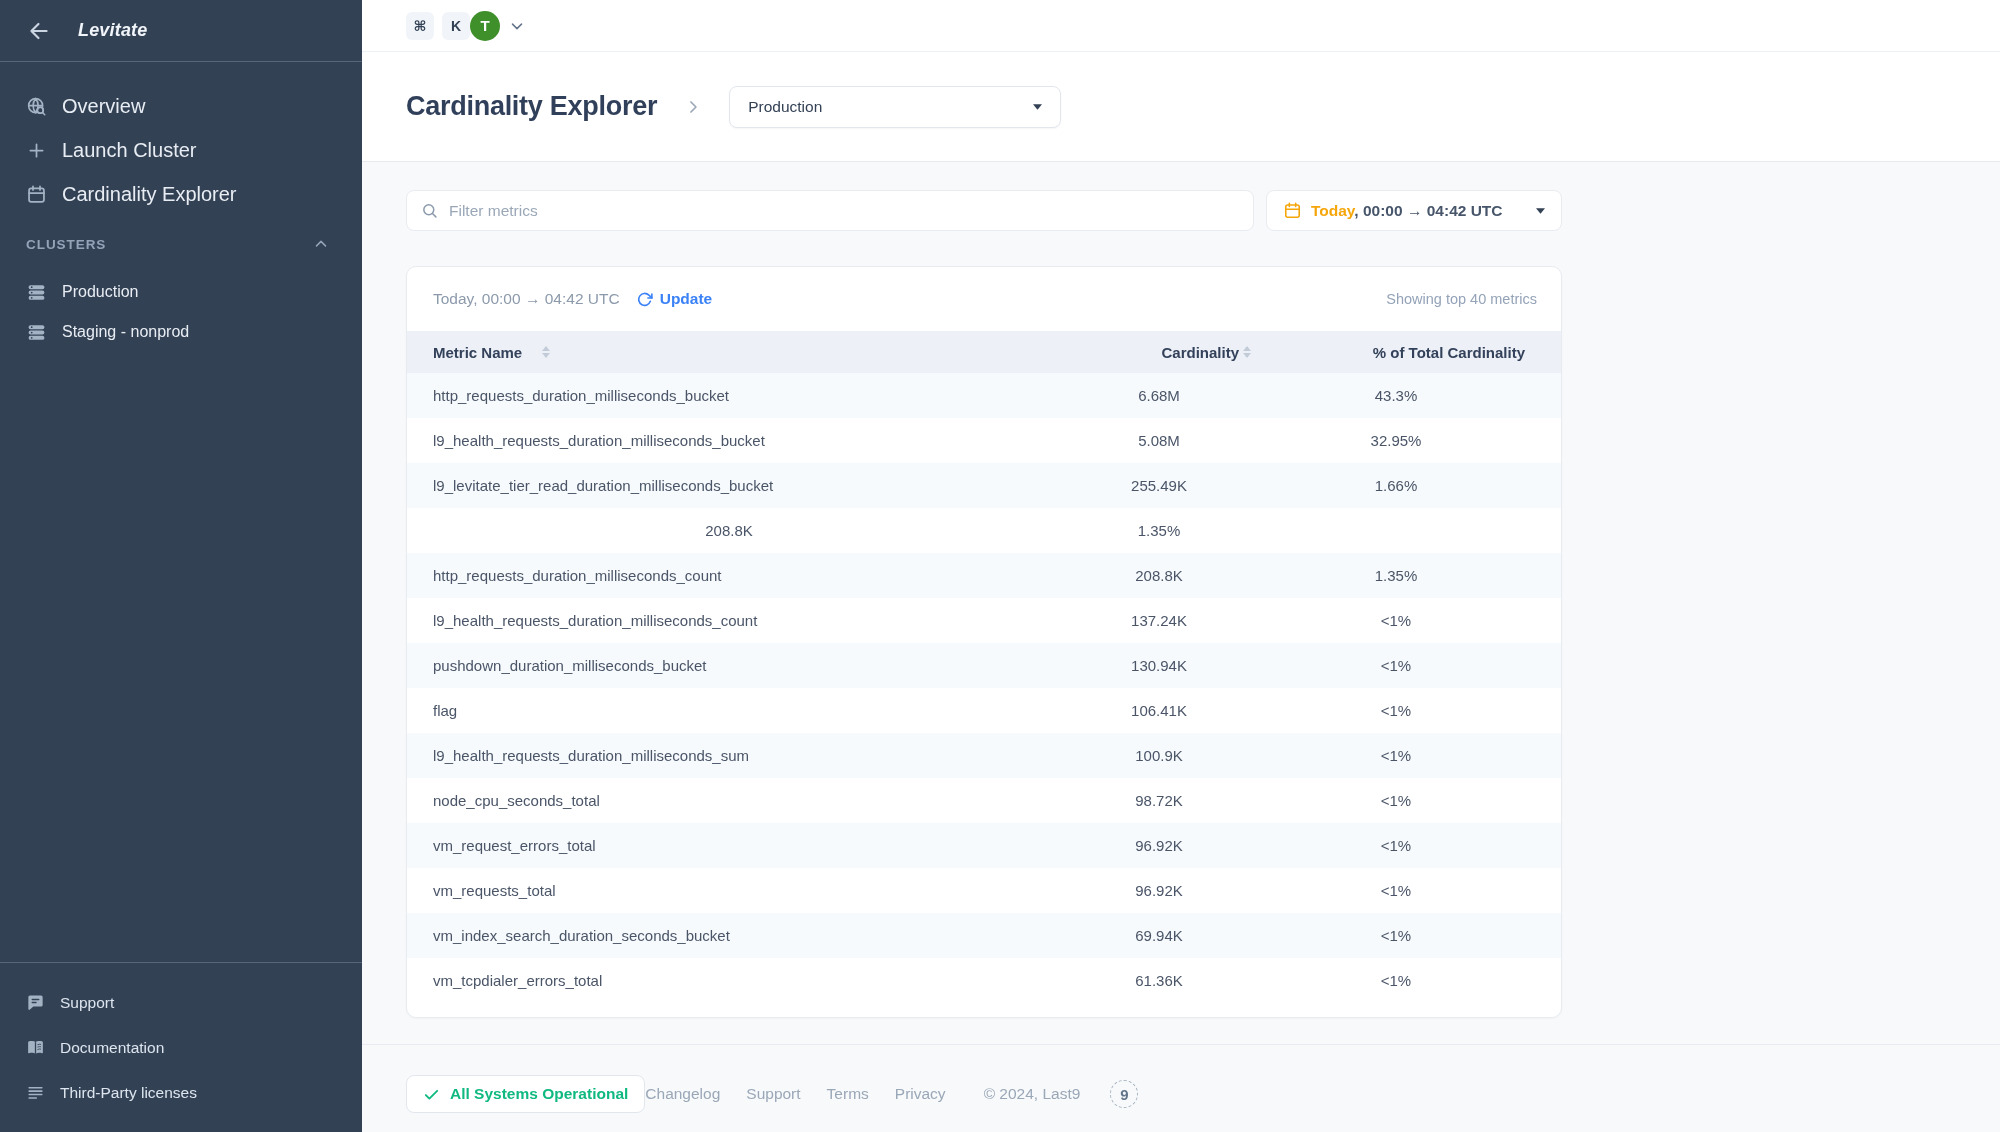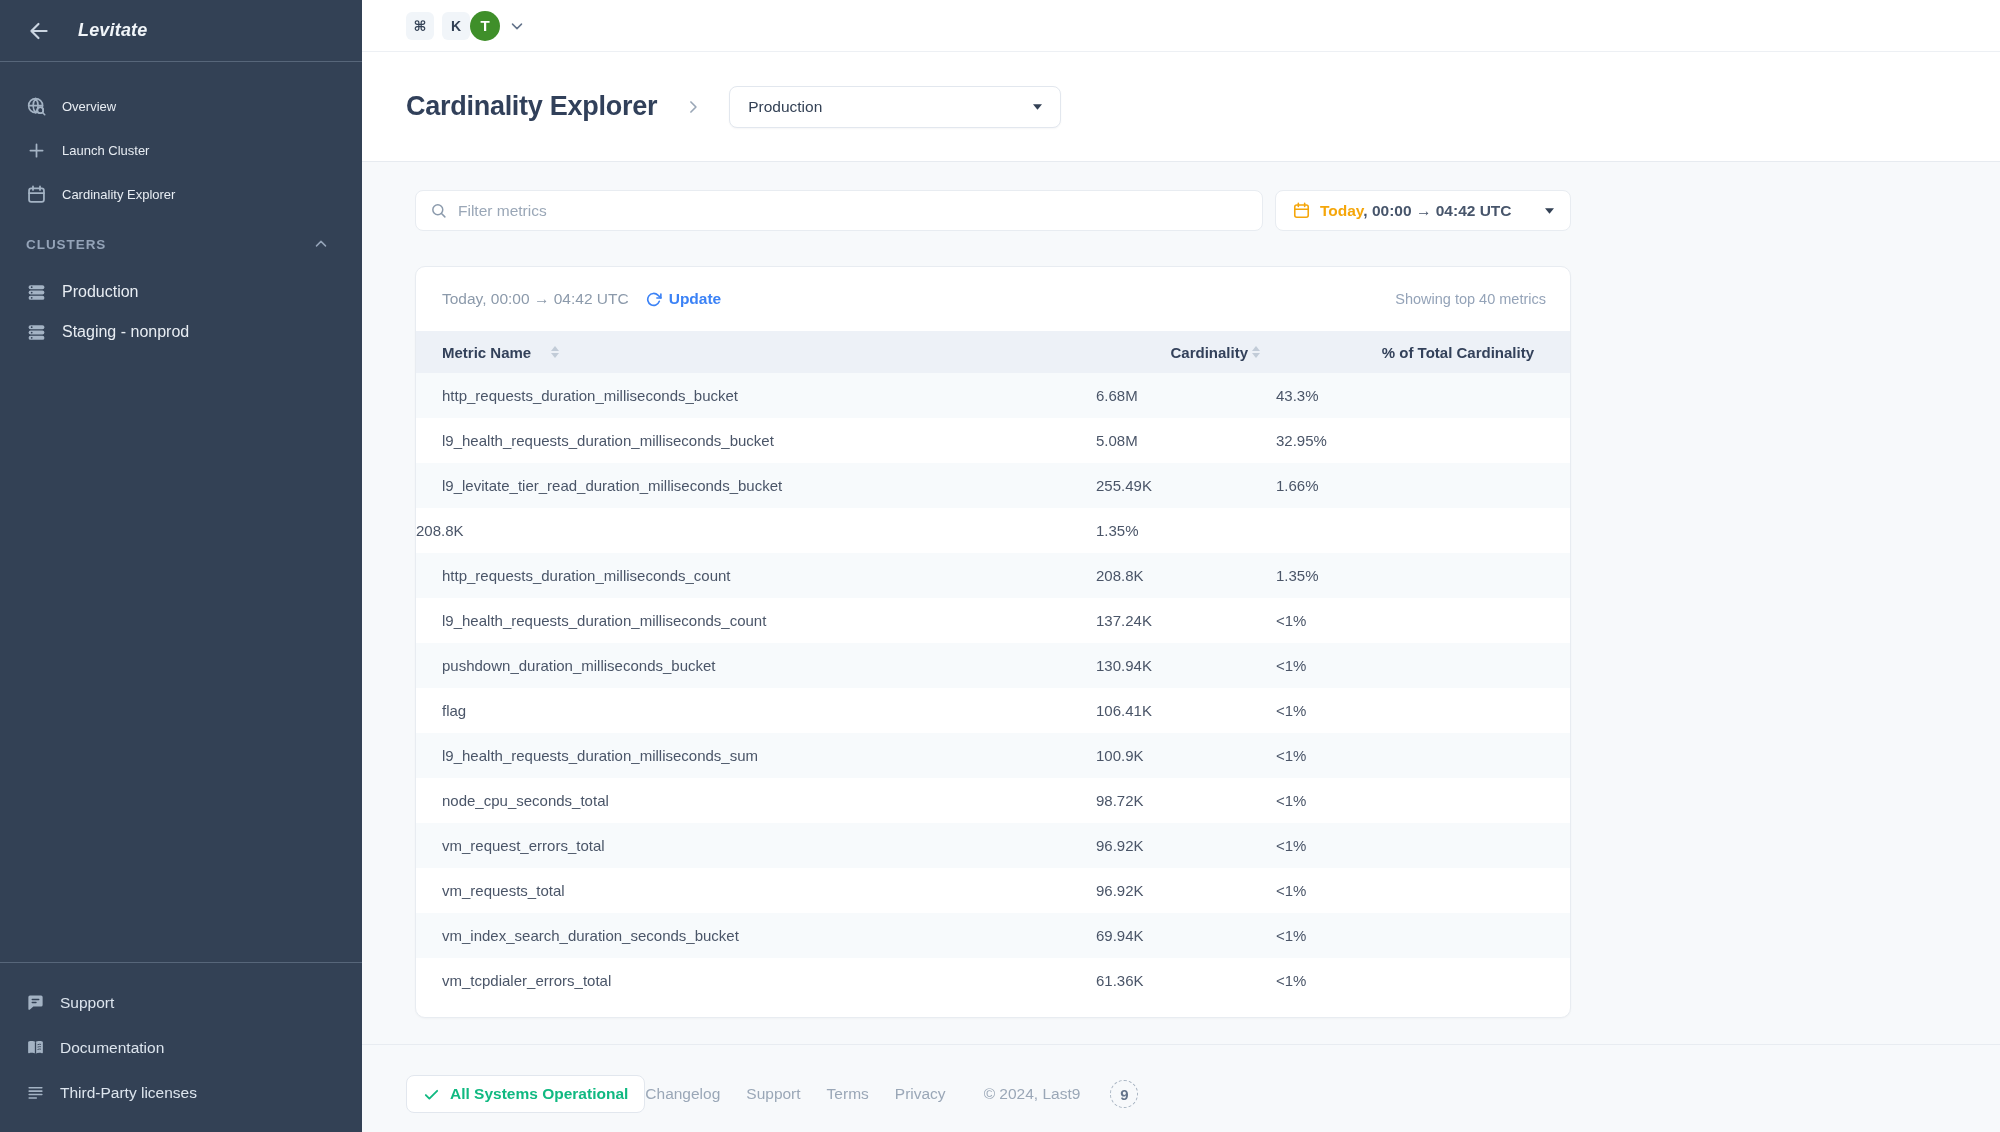--- a/index.html
+++ b/index.html
@@ -6,21 +6,21 @@
   html,body { width:2000px; height:1132px; overflow:hidden; }
   body { font-family:"Liberation Sans","DejaVu Sans",sans-serif; background:#f7f9fb; color:#334155; }
   .app { display:flex; width:2000px; height:1132px; }
 
   
   .sidebar { width:362px; flex-shrink:0; background:#334155; color:#e2e8f0; display:flex; flex-direction:column; }
   .side-header { height:62px; display:flex; align-items:center; gap:26px; padding:0 26px; border-bottom:1px solid rgba(148,163,184,.38); }
   .back-btn { width:26px; height:26px; color:#cbd5e1; cursor:pointer; }
   .brand { font-size:18px; font-weight:700; color:#f1f5f9; letter-spacing:.01em;font-style:italic; }
   .side-nav { padding-top:22px; }
-  .nav-item { height:44px; display:flex; align-items:center; gap:15px; padding:0 26px; font-size:13px; color:#e8edf3; cursor:pointer; }
+  .nav-item { height:44px; display:flex; align-items:center; gap:15px; padding:0 26px; font-size:20px; color:#e8edf3; cursor:pointer; }
   .nav-item .icon { width:21px; height:21px; color:#a4b3c4; flex-shrink:0; }
   .section-row { margin-top:8px; height:40px; display:flex; align-items:center; justify-content:space-between; padding:0 32px 0 26px; }
   .section-label { font-size:13.5px; font-weight:700; letter-spacing:.07em; color:#94a3b8; }
   .section-chevron { width:18px; height:18px; color:#94a3b8; cursor:pointer; }
   .cluster-list { margin-top:8px; }
   .cluster-list .nav-item { height:40px; font-size:16px; }
   .side-spacer { flex:1; }
   .side-bottom { border-top:1px solid rgba(148,163,184,.38); padding:17px 0; }
   .side-bottom .nav-item { height:45px; font-size:15.5px; color:#dde5ee; }
   .side-bottom .nav-item .icon { width:19px; height:19px; }
@@ -35,21 +35,21 @@
   .avatar { width:30px; height:30px; border-radius:50%; background:#3f8f2a; color:#fff; font-size:15px; font-weight:700; display:flex; align-items:center; justify-content:center; cursor:pointer; }
   .avatar-caret { width:18px; height:18px; color:#64748b; margin-left:8px; cursor:pointer; }
 
   .title-row { height:110px; background:#fff; border-bottom:1px solid #e7ebf0; display:flex; align-items:center; padding:0 44px; }
   .page-title { font-size:27px; font-weight:700; color:#31405a; letter-spacing:-.01em; }
   .crumb-chevron { width:20px; height:20px; color:#9aa7b7; margin:0 26px; }
   .cluster-select { width:332px; height:42px; background:#fff; border:1px solid #e2e7ee; border-radius:8px; box-shadow:0 1px 2px rgba(16,24,40,.04); display:flex; align-items:center; justify-content:space-between; padding:0 18px; font-size:15.5px; color:#334155; cursor:pointer; }
   .caret-down { width:9px; height:6px; color:#334155; }
 
   .content { flex:1; display:flex; flex-direction:column; }
-  .content-main { padding:28px 0 0 44px;margin-left:9px; }
+  .content-main { padding:28px 0 0 44px; }
   .toolbar-row { width:1156px; display:flex; justify-content:space-between; }
   .filter-box { width:848px; height:41px; background:#fff; border:1px solid #e8ecf1; border-radius:8px; display:flex; align-items:center; gap:11px; padding:0 14px; }
   .filter-box .icon { width:17px; height:17px; color:#8b9aac; flex-shrink:0; }
   .filter-input { flex:1; border:none; outline:none; font-size:15.5px; color:#334155; font-family:inherit; background:transparent; }
   .filter-input::placeholder { color:#9aa7b7; }
   .date-btn { width:296px; height:41px; background:#fff; border:1px solid #e8ecf1; border-radius:8px; display:flex; align-items:center; gap:9px; padding:0 16px; font-size:15.5px; font-weight:600; color:#47556b; cursor:pointer; }
   .date-btn .icon { width:19px; height:19px; color:#f5a60a; flex-shrink:0; }
   .date-highlight { color:#f5a60a; }
   .date-btn .caret-down { margin-left:auto; }
 
@@ -70,21 +70,21 @@
   .th-pct { justify-content:flex-end; padding-right:36px; }
   .sort { display:flex; flex-direction:column; gap:2.5px; cursor:pointer; }
   .sort i { display:block; width:0; height:0; border-left:4px solid transparent; border-right:4px solid transparent; }
   .sort .up { border-bottom:5px solid #c2ccd8; }
   .sort .down { border-top:5px solid #c2ccd8; }
   .tbody { padding-bottom:14px; }
   .trow { height:45px; font-size:15px; color:#4a5568; }
   .trow:nth-of-type(odd) { background:#f7fafc; }
   .cell-name { padding-left:26px; overflow:hidden; white-space:nowrap; }
   .metric-link { color:#4a5568; text-decoration:underline; text-decoration-color:#d5dce4; text-decoration-thickness:1px; text-underline-offset:4px; cursor:pointer; }
-  .cell-num { text-align:left; padding-right:36px; }
+  .cell-num { text-align:center; padding-right:36px; }
 
   .footer-sep { margin-top:26px; border-top:1px solid #e8ecf1; }
   .footer-row { display:flex; align-items:center; justify-content:flex-start; padding:30px 68px 0 44px; }
   .status-pill { height:38px; display:flex; align-items:center; gap:10px; background:#fff; border:1px solid #e2e7ee; border-radius:8px; padding:0 16px; cursor:pointer; }
   .status-pill .icon { width:17px; height:17px; color:#10b981; }
   .status-label { font-size:15.5px; font-weight:600; color:#10b981; }
   .footer-links { display:flex; align-items:center; gap:26px; font-size:15.5px; color:#9aa7b7; }
   .footer-link { cursor:pointer; }
   .copyright { margin-left:12px; color:#9aa7b7; }
   .logo-circle { width:28px; height:28px; margin-left:4px; border:1.5px dashed #a8b4c2; border-radius:50%; display:flex; align-items:center; justify-content:center; font-size:15px; font-weight:700; color:#64748b; }

